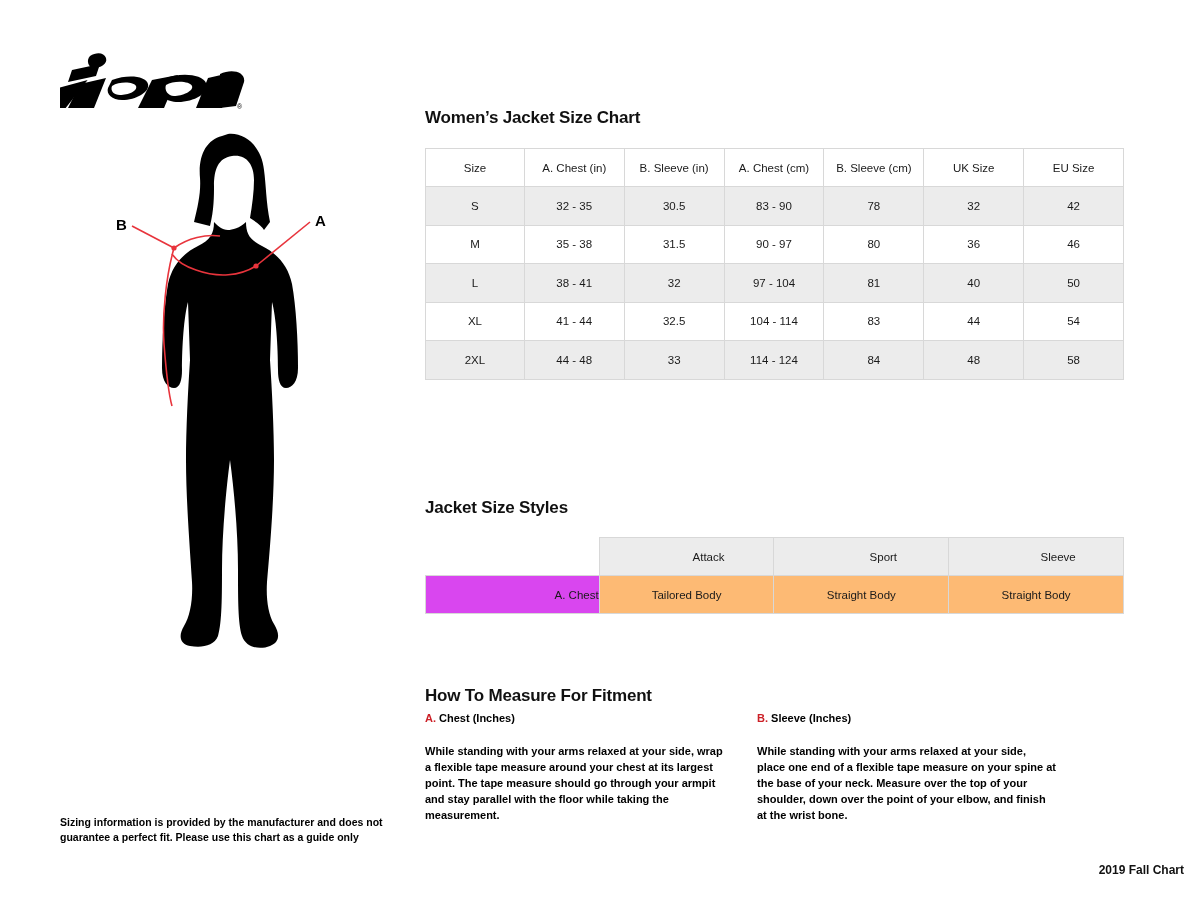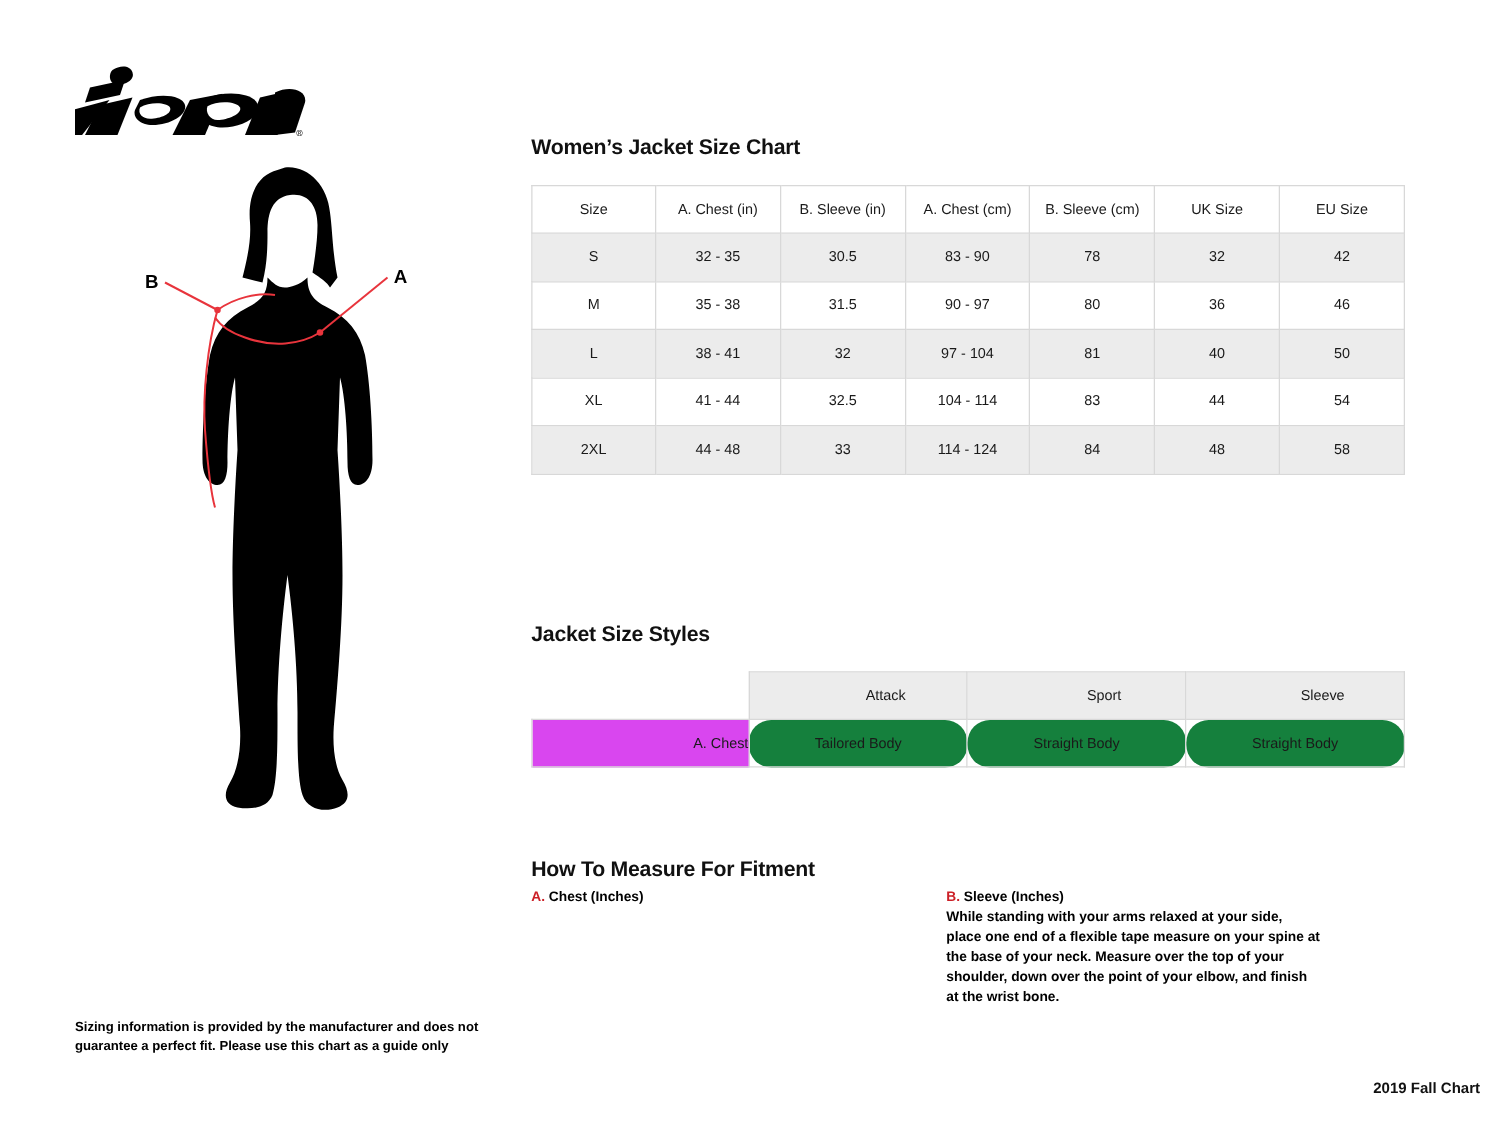--- a/index.html
+++ b/index.html
@@ -111,35 +111,35 @@
   #styles-table col.s0 { width: 174px; }
   #styles-table col.s1 { width: 175px; }
   #styles-table col.s2 { width: 175px; }
   #styles-table col.s3 { width: 175px; }
   #styles-table .corner-blank {
     border: none;
     background: #ffffff;
   }
   #styles-table .hdr-cell { background: #ececec; padding-left: 44px; }
   #styles-table .row-label { background: #d946ef; text-align: right; }
-  #styles-table .body-cell { background: #15803d; border-radius: 18px; }
+  #styles-table .body-cell { background: #fdba74; }
 
   
   .measure-wrap {
     position: absolute;
     top: 712px; left: 0;
     width: 699px;
     display: flex;
     gap: 32px;
   }
   .measure-col { width: 300px; }
   .measure-head {
     font-size: 11px;
     font-weight: bold;
-    margin-bottom: 3px;
+    margin-bottom: 20px;
   }
   .measure-head .marker { color: #cc2027; }
   .measure-body {
     font-size: 11px;
     font-weight: bold;
     line-height: 1.45;
   }
 
   .footer-note {
     position: absolute;
@@ -317,20 +317,21 @@
     </table>
 
     <div class="section-title" id="title-measure">How To Measure For Fitment</div>
 
     <div class="measure-wrap">
       <div class="measure-col">
         <div class="measure-head">
           <span class="marker">A.</span>
           <span>Chest (Inches)</span>
         </div>
+        <div class="measure-body">While standing with your arms relaxed at your side, wrap a flexible tape measure around your chest at its largest point. The tape measure should go through your armpit and stay parallel with the floor while taking the measurement.</div>
       </div>
       <div class="measure-col">
         <div class="measure-head">
           <span class="marker">B.</span>
           <span>Sleeve (Inches)</span>
         </div>
         <div class="measure-body">While standing with your arms relaxed at your side, place one end of a flexible tape measure on your spine at the base of your neck. Measure over the top of your shoulder, down over the point of your elbow, and finish at the wrist bone.</div>
       </div>
     </div>
 

